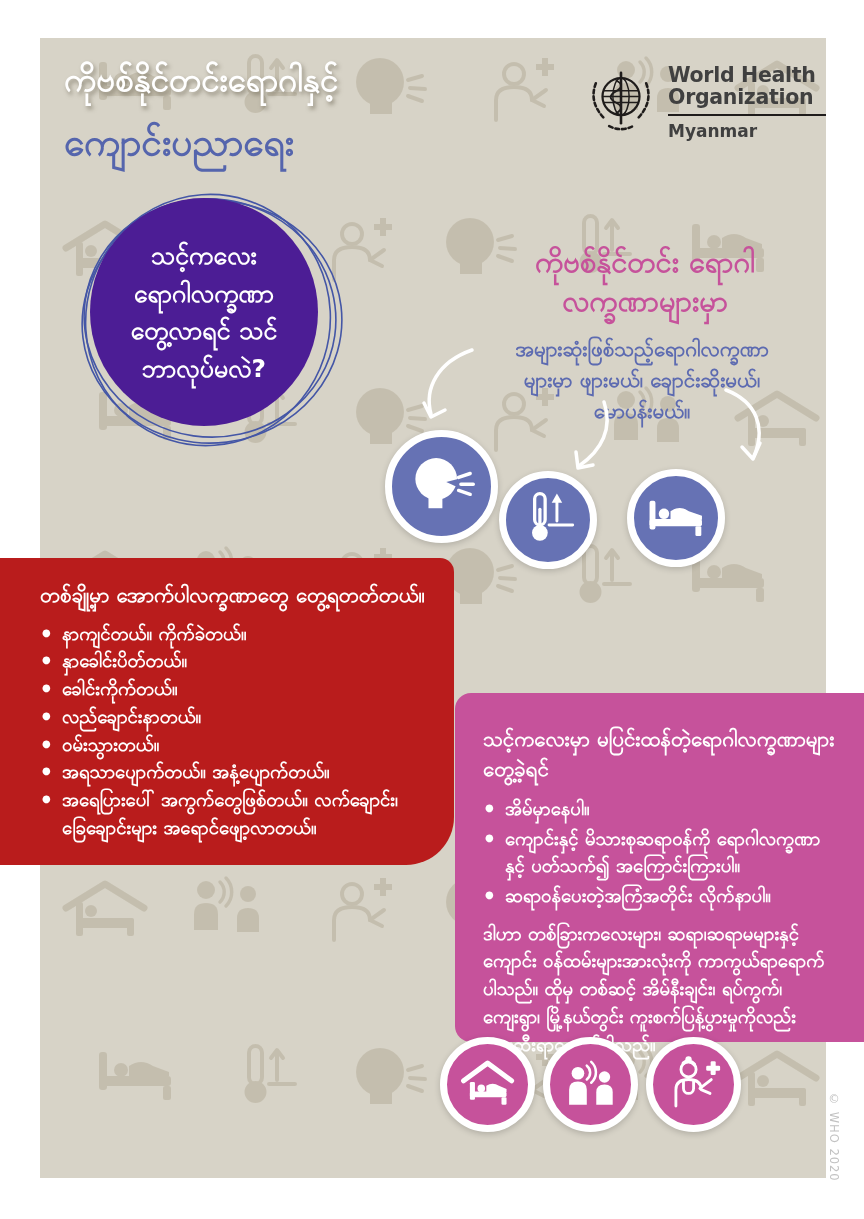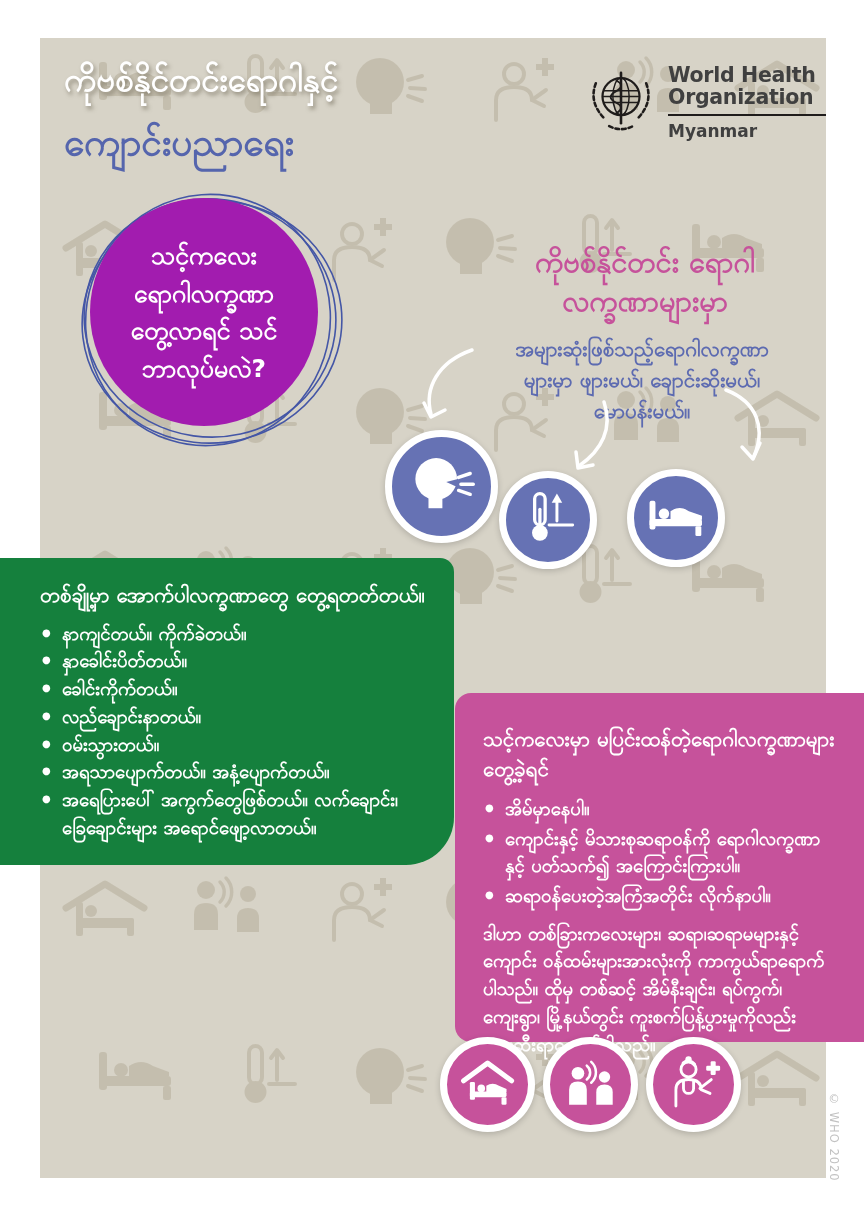--- a/index.html
+++ b/index.html
@@ -19,21 +19,21 @@
   
   .who { left:584px; top:64px; z-index:5; display:flex; align-items:flex-start; color:#404040; }
   .who-emblem { width:74px; height:74px; margin-right:10px; }
   .who-text  { display:flex; flex-direction:column; }
   .who-org { font-size:20.5px; font-weight:bold; line-height:1.08; letter-spacing:-0.3px; }
   .who-rule { border-top:2px solid #1f1c1b; margin:6px 0 5px 0; width:158px; }
   .who-country { font-size:17px; font-weight:bold; }
 
   
   .bubble { left:90px; top:198px; width:228px; height:228px; border-radius:50%;
-            background:#a21caf; z-index:4; display:flex; align-items:center; justify-content:center; text-align:center; }
+            background:#4c1d95; z-index:4; display:flex; align-items:center; justify-content:center; text-align:center; }
   .bubble-text { color:#fff; font-weight:bold; font-size:25px; line-height:1.5; }
   .bubble-rings { left:62px; top:172px; width:300px; height:300px; z-index:3; }
 
   
   .sym-head { left:458px; top:243px; width:374px; text-align:center; z-index:4;
               color:#c6529b; font-weight:bold; font-size:29px; line-height:1.35; }
   .sym-sub  { left:436px; top:334px; width:412px; text-align:center; z-index:4;
               color:#5d6bb1; font-weight:bold; font-size:20.5px; line-height:1.5; }
 
   .arrows { left:0; top:0; width:864px; height:1219px; z-index:4; pointer-events:none; }
@@ -48,21 +48,21 @@
 
   .c-cough  { left:385px; top:430px; width:113px; height:113px; }
   .c-thermo { left:499px; top:471px; width:98px;  height:98px; }
   .c-bed    { left:627px; top:469px; width:98px;  height:98px; }
 
   .c-home   { left:440px; top:1037px; width:95px; height:95px; }
   .c-talk   { left:543px; top:1037px; width:95px; height:95px; }
   .c-doc    { left:646px; top:1037px; width:95px; height:95px; }
 
   
-  .purple-box { left:0; top:558px; width:454px; height:307px; background:#15803d;
+  .purple-box { left:0; top:558px; width:454px; height:307px; background:#b91c1c;
                 border-radius:0 14px 48px 0; z-index:3; padding:24px 26px 18px 40px; color:#fff; }
   .pbox-head { font-size:20.5px; font-weight:bold; line-height:1.35; margin-bottom:10px; }
   .blist { list-style:none; }
   .blist li { position:relative; padding-left:22px; font-size:18.5px; font-weight:bold; line-height:1.5; }
   .blist li::before { content:"●"; position:absolute; left:2px; top:5px; font-size:10px; }
 
   
   .pink-box { left:455px; top:693px; width:409px; height:349px; background:#c6529b;
               border-radius:16px 0 0 16px; z-index:2; padding:32px 24px 18px 28px; color:#fff; }
   .kbox-head { font-size:20.5px; font-weight:bold; line-height:1.45; margin-bottom:12px; }

